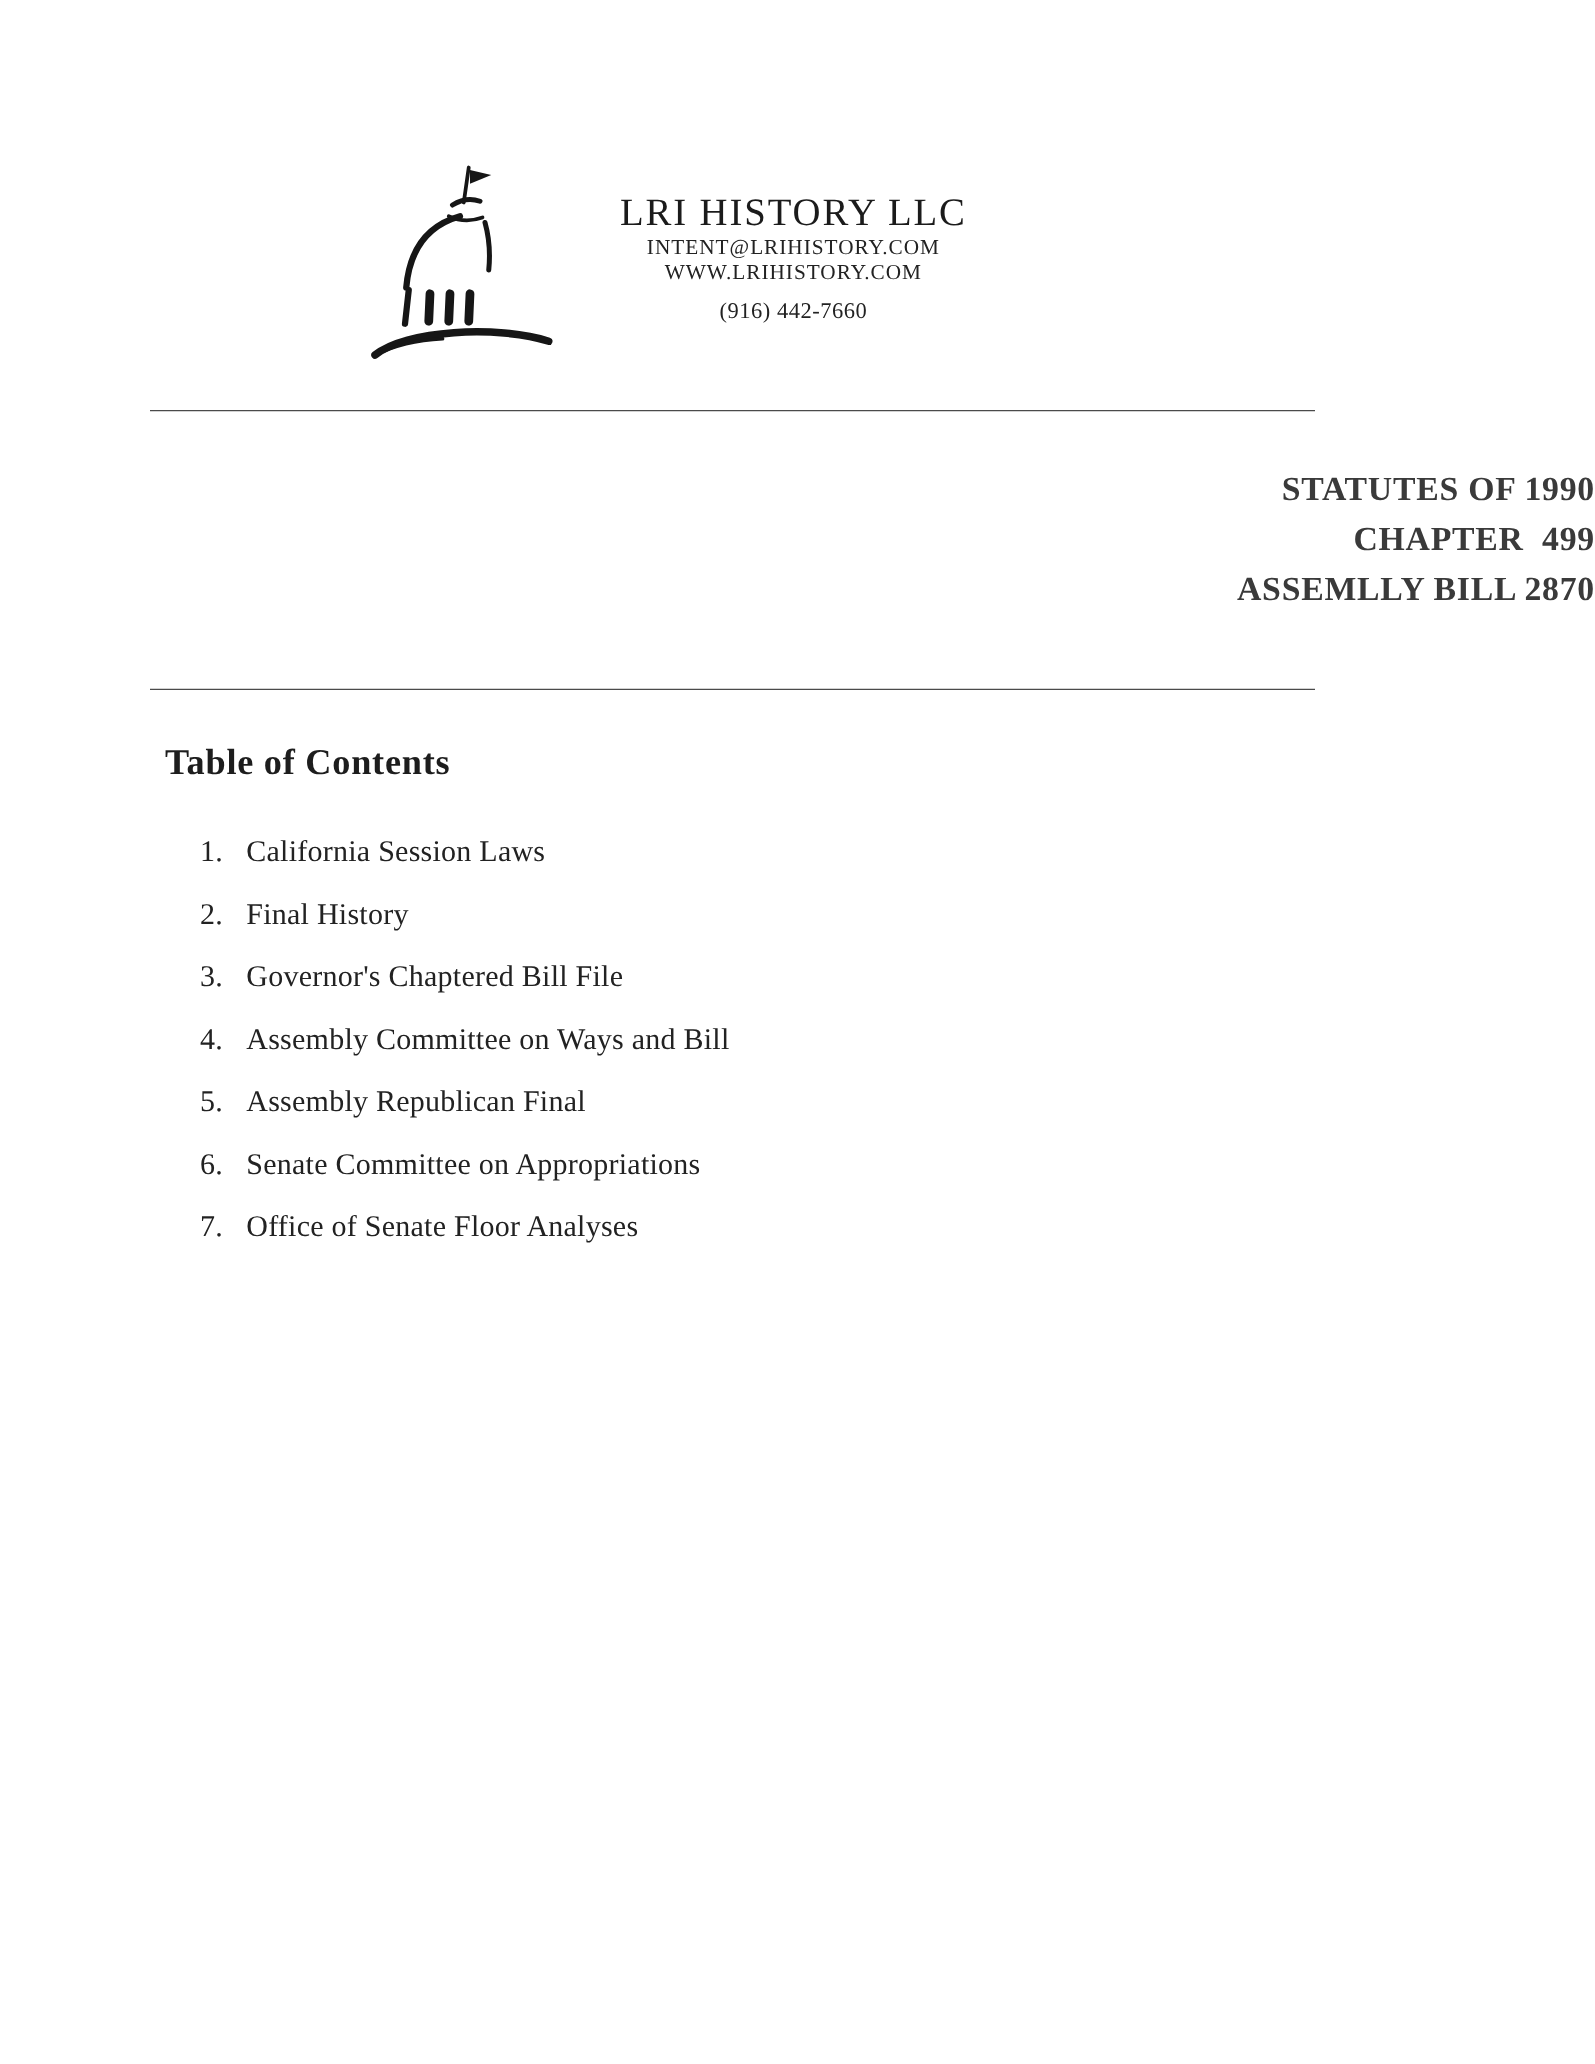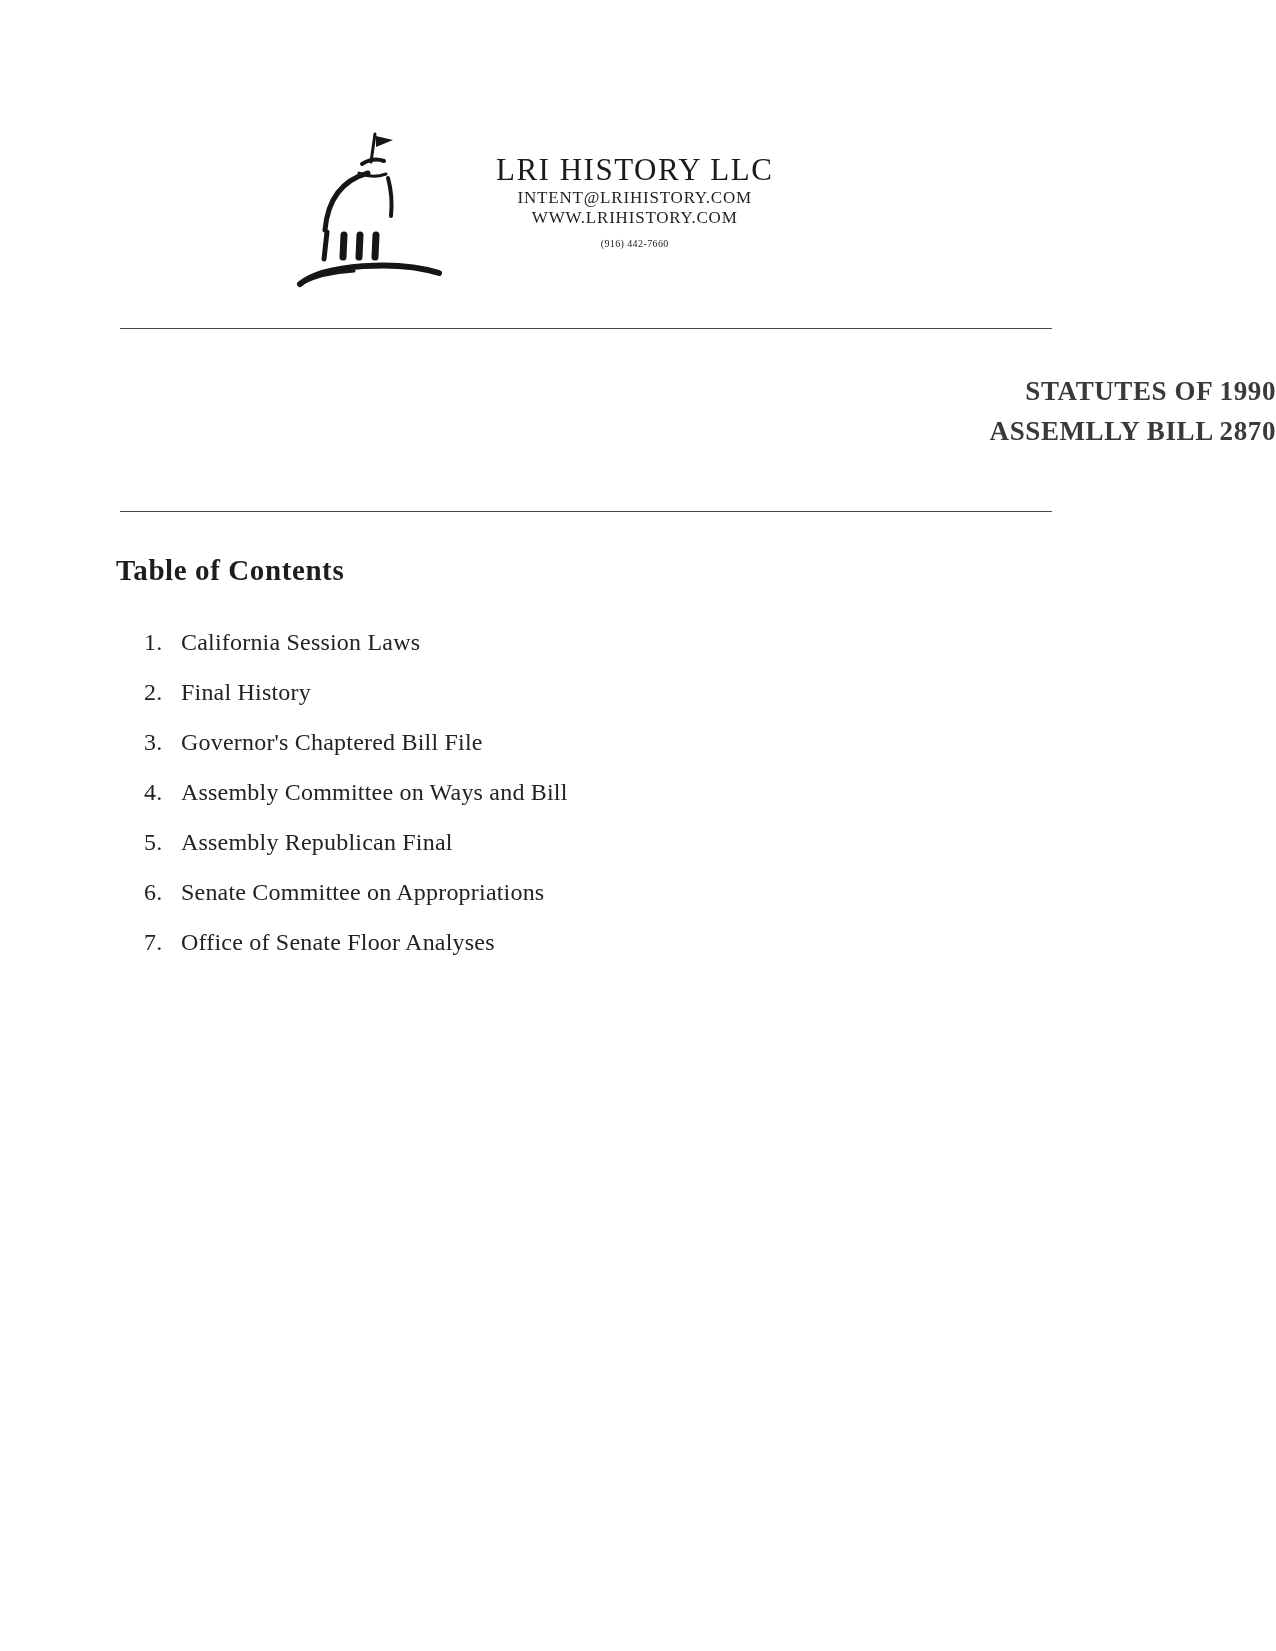--- a/index.html
+++ b/index.html
@@ -36,21 +36,21 @@
     color: #1b1b1b;
     white-space: nowrap;
   }
   .contact-line {
     font-size: 17px;
     letter-spacing: 0.8px;
     color: #222;
     white-space: nowrap;
   }
   .contact-phone {
-    font-size: 10px;
+    font-size: 18px;
     letter-spacing: 0.4px;
     margin-top: 10px;
     color: #222;
   }
 
   .rule {
     border: none;
     border-top: 1.6px solid #4a4a4a;
     margin-left: 120px;
     width: 932px;
@@ -68,20 +68,21 @@
     font-size: 27px;
     line-height: 40px;
     letter-spacing: 0.6px;
   }
   .title-line { white-space: pre; }
 
   
   .toc {
     margin-top: 42px;
     padding-left: 116px;
+    margin-left: 16px;
   }
   .toc-heading {
     font-size: 29px;
     font-weight: bold;
     letter-spacing: 0.6px;
     color: #1d1d1d;
   }
   .toc-list {
     margin-top: 42px;
     list-style: none;
@@ -136,20 +137,21 @@
       <div class="contact-line">INTENT@LRIHISTORY.COM</div>
       <div class="contact-line">WWW.LRIHISTORY.COM</div>
       <div class="contact-phone">(916) 442-7660</div>
     </div>
   </div>
 
   <hr class="rule rule-1">
 
   <div class="title-block">
     <div class="title-line">STATUTES OF 1990</div>
+    <div class="title-line">CHAPTER  499</div>
     <div class="title-line">ASSEMLLY BILL 2870</div>
   </div>
 
   <hr class="rule rule-2">
 
   <div class="toc">
     <div class="toc-heading">Table of Contents</div>
     <ol class="toc-list">
       <li class="toc-item">
         <span class="toc-num">1.</span>

